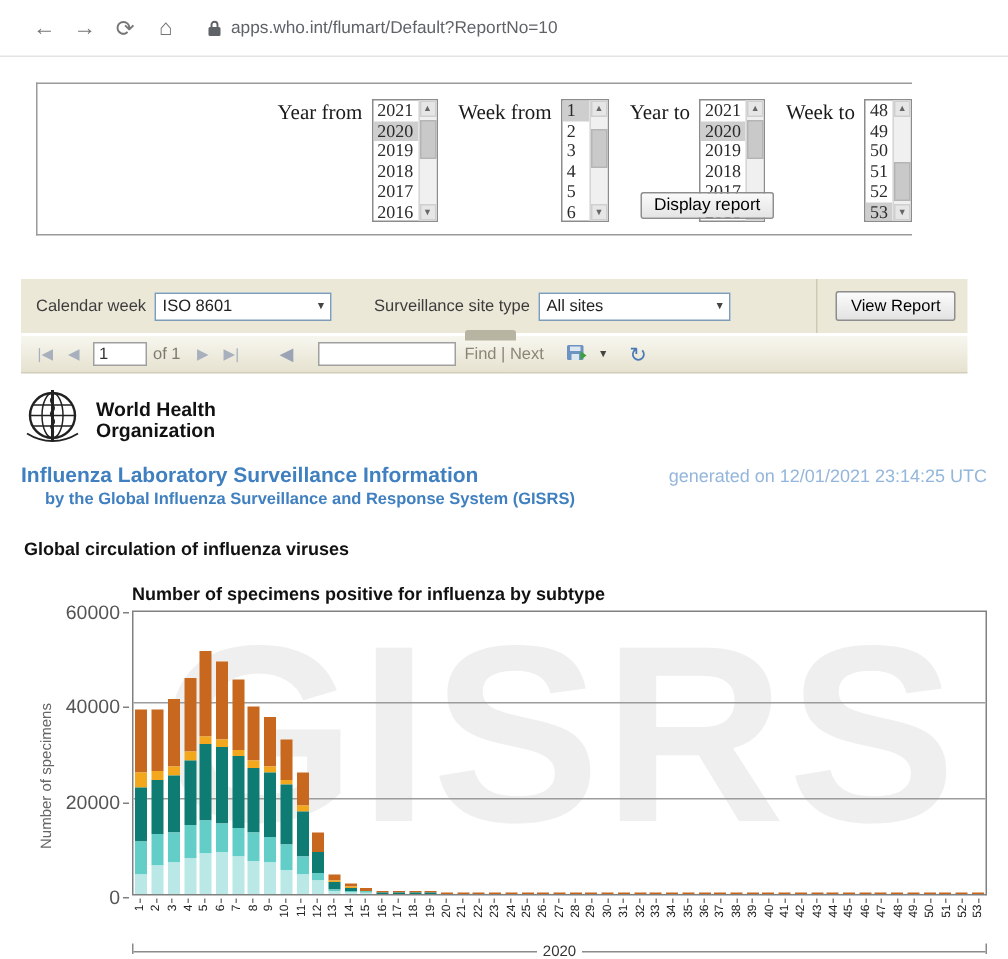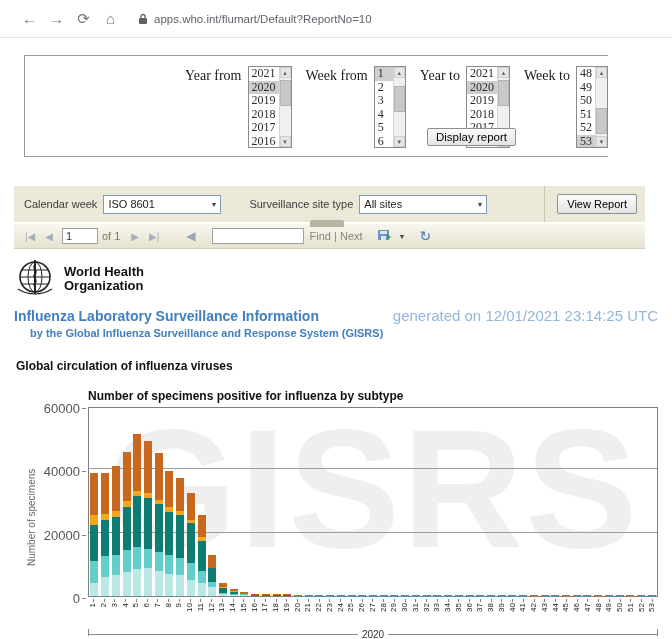--- a/index.html
+++ b/index.html
@@ -67,21 +67,21 @@
   .exp-ic { margin-left:14px; cursor:pointer; display:flex; align-items:center; }
   .refresh-ic { margin-left:14px; color:#4a7ab5; font-size:14px; cursor:pointer; }
   .splitter { position:absolute; top:-4px; left:296px; width:34px; height:7px;
               background:#b8b4a2; border-radius:2px 2px 0 0; cursor:pointer; }
 
   
   .who-row { display:flex; align-items:center; margin:8px 0 0 14px; }
   .who-name { font-size:13px; font-weight:bold; color:#111; line-height:14px; margin-left:8px; }
   .title-row { display:flex; align-items:baseline; margin:6px 14px 0 14px; }
   .rpt-title { font-size:14px; font-weight:bold; color:#4080c0; }
-  .generated { margin-left:auto; font-size:15px; color:#94b6dc; }
+  .generated { margin-left:auto; font-size:12px; color:#94b6dc; }
   .rpt-sub { font-size:11px; font-weight:bold; color:#4080c0; margin:3px 0 0 30px; }
   .section-title { font-size:12px; font-weight:bold; color:#111; margin:20px 0 0 16px; }
 
   
   .chart-title { font-size:12px; font-weight:bold; color:#111; 
                  width:570px; margin:16px 0 4px 88px; }
   .chart-zone { position:relative; margin-left:14px; }
   .ylab { position:absolute; left:12px; top:30px; font-size:10px; color:#666;
           writing-mode:vertical-rl; transform:rotate(180deg); height:160px; text-align:center; }
   .plot { position:absolute; left:74px; top:0; width:570px; height:190px;

